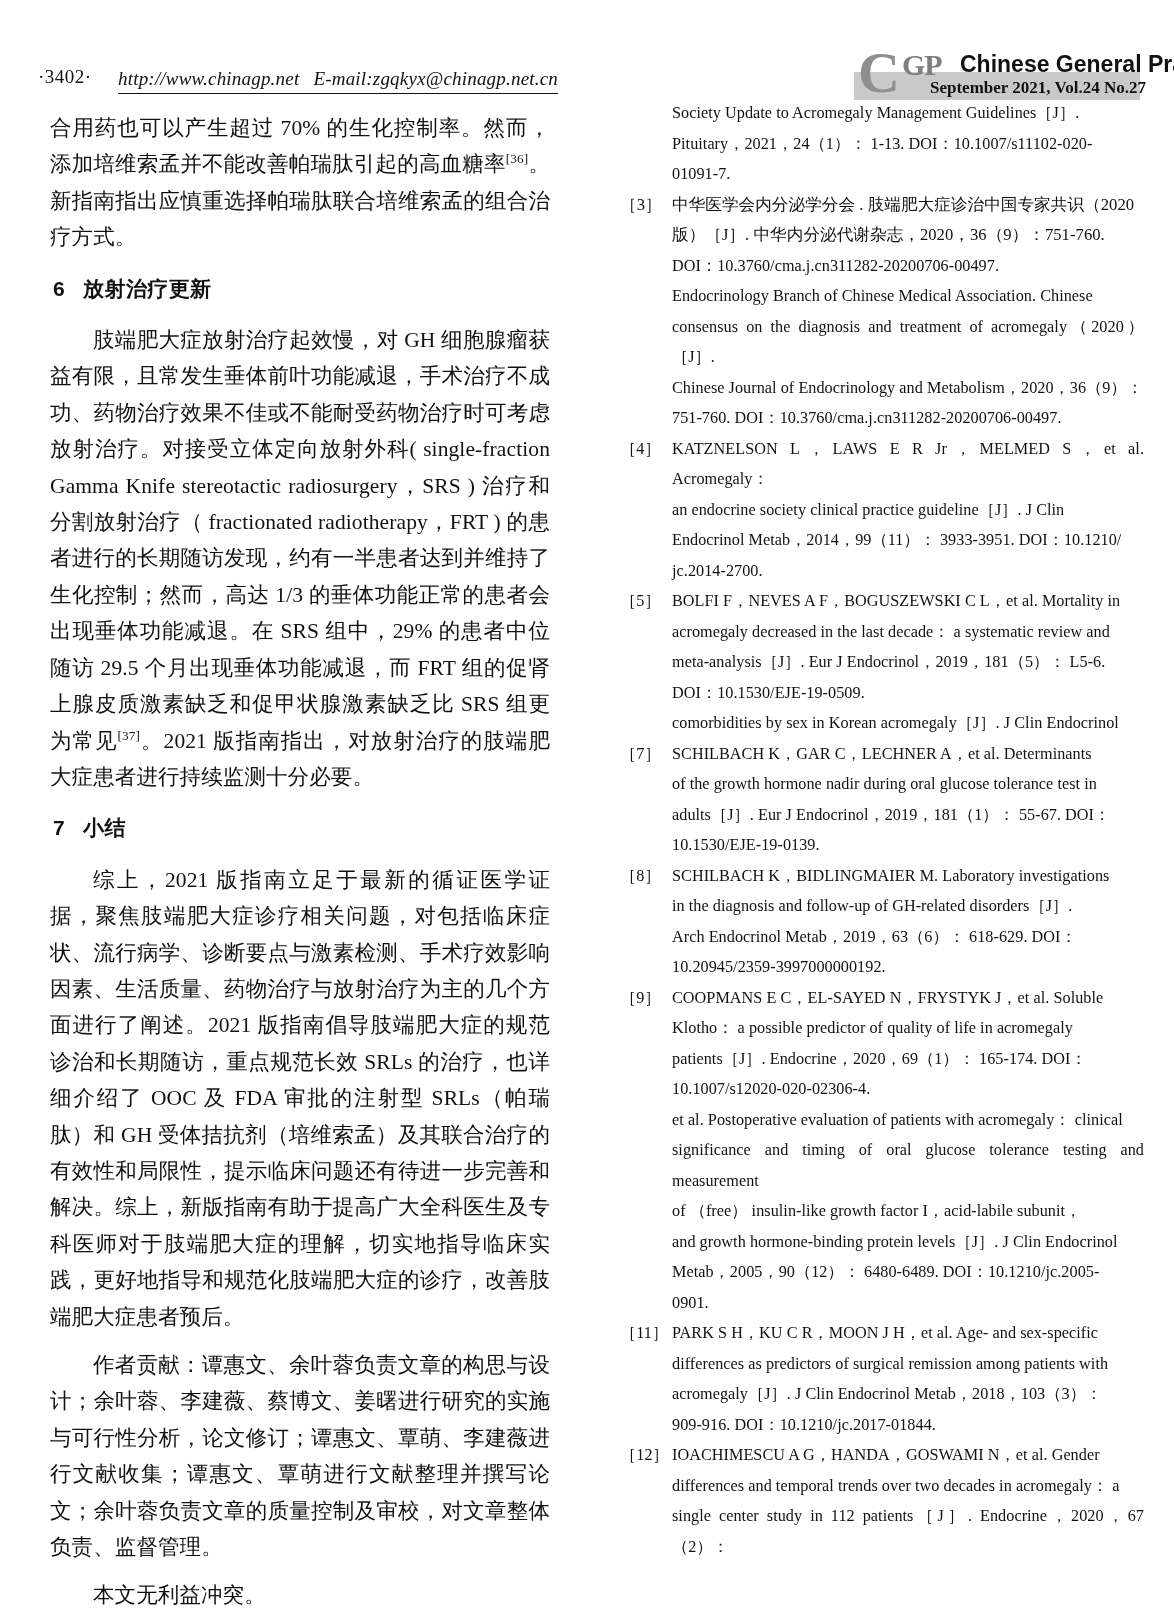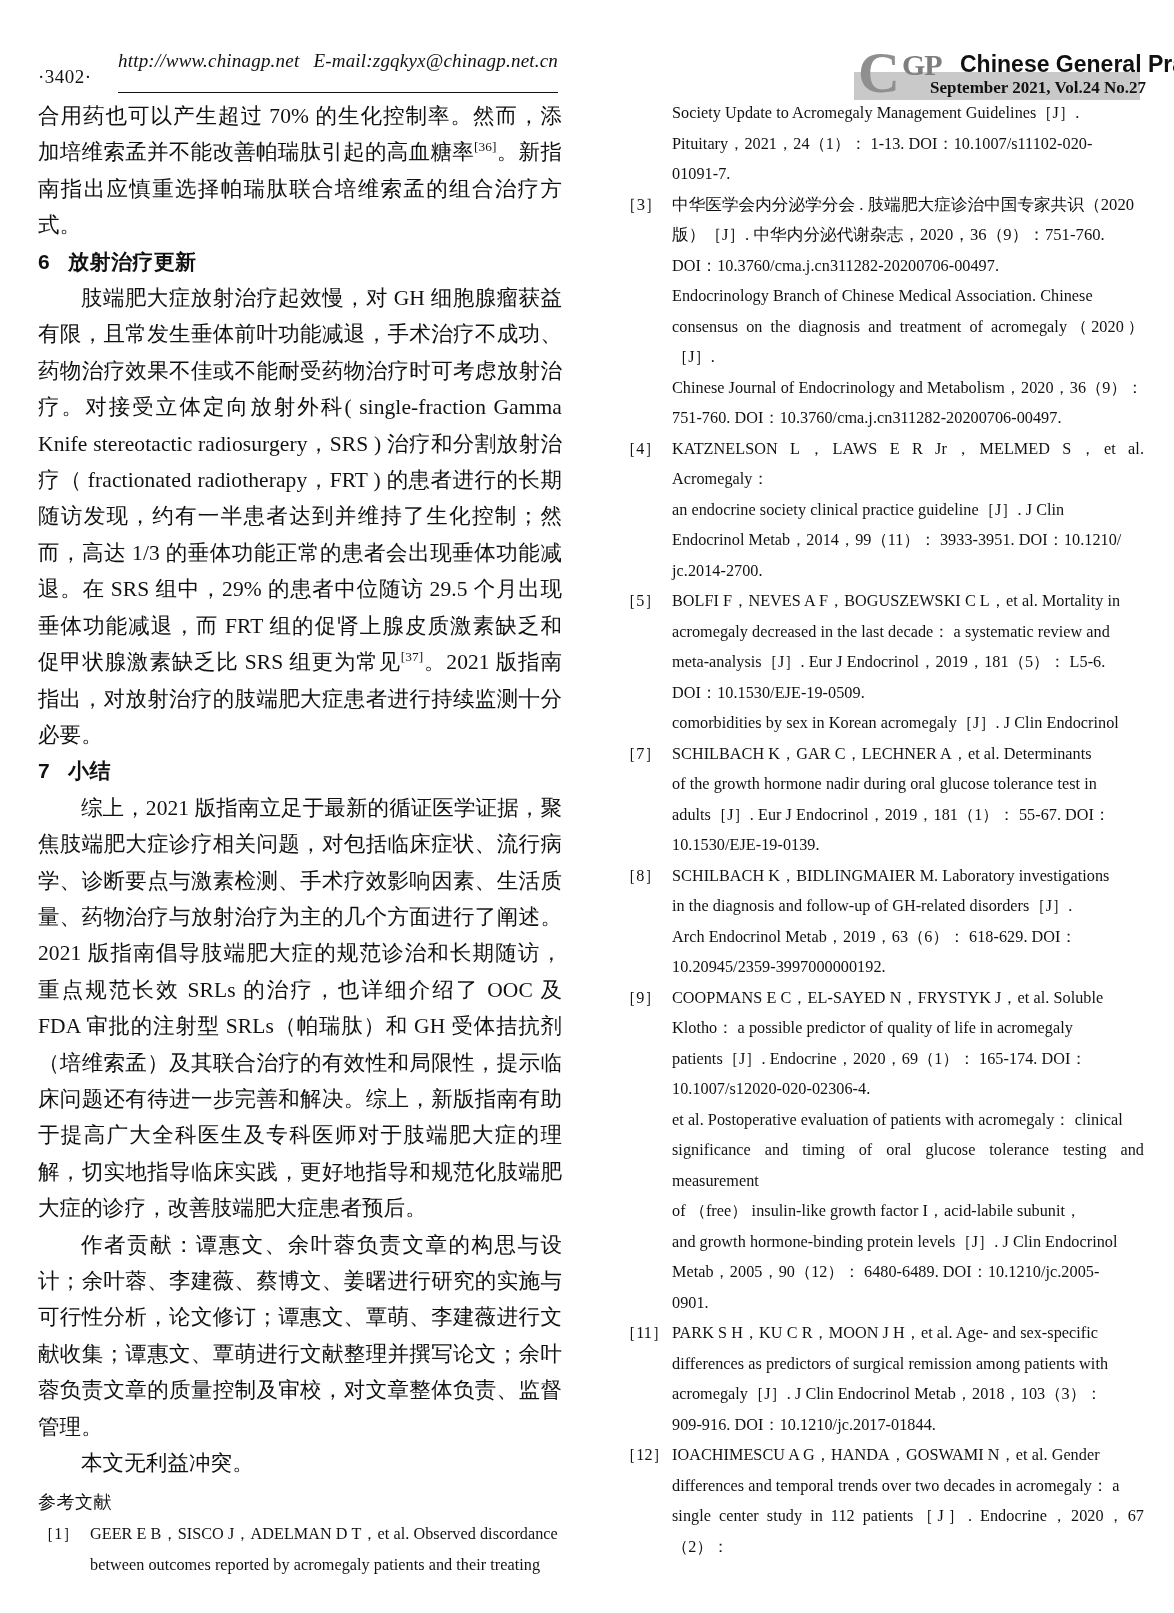--- a/index.html
+++ b/index.html
@@ -33,25 +33,25 @@
   .folio {
     position: absolute;
     left: 38px; top: 40px;
     font-size: 19px;
     letter-spacing: 0.5px;
     color: #111;
     font-family: "Liberation Serif", serif;
   }
   .hdr-links {
     position: absolute;
-    left: 118px; top: 24px;
+    left: 118px; top: 42px;
     font-style: italic;
     font-size: 19px;
     border-bottom: 1.4px solid #111;
-    padding-bottom: 20px;
+    padding-bottom: 3px;
     white-space: nowrap;
     letter-spacing: 0.2px;
   }
   .hdr-links .gap { display: inline-block; width: 14px; }
 
   .masthead {
     position: absolute;
     right: 34px; top: 22px;
     width: 286px;
     height: 56px;
@@ -111,31 +111,31 @@
   .col-left  { left: 38px; }
   .col-right { left: 620px; }
 
   
   .cn-p {
     font-family: "Liberation Serif", "DejaVu Serif", serif;
     font-size: 21.5px;
     line-height: 36.4px;
     text-align: justify;
     text-justify: inter-ideograph;
-    margin: 0;
+    margin: 12px;
     letter-spacing: 0.1px;
   }
   .cn-p.indent { text-indent: 43px; }
 
   h2.sec {
     font-family: "Liberation Sans", "DejaVu Sans", sans-serif;
     font-weight: bold;
     font-size: 21px;
     line-height: 36.4px;
-    margin: 0;
+    margin: 15px;
     letter-spacing: 0.4px;
   }
   h2.sec .num { margin-right: 18px; }
 
   .refs-title {
     font-family: "Liberation Sans", "DejaVu Sans", sans-serif;
     font-weight: normal;
     font-size: 18px;
     line-height: 30px;
     margin: 6px 0 2px 0;

